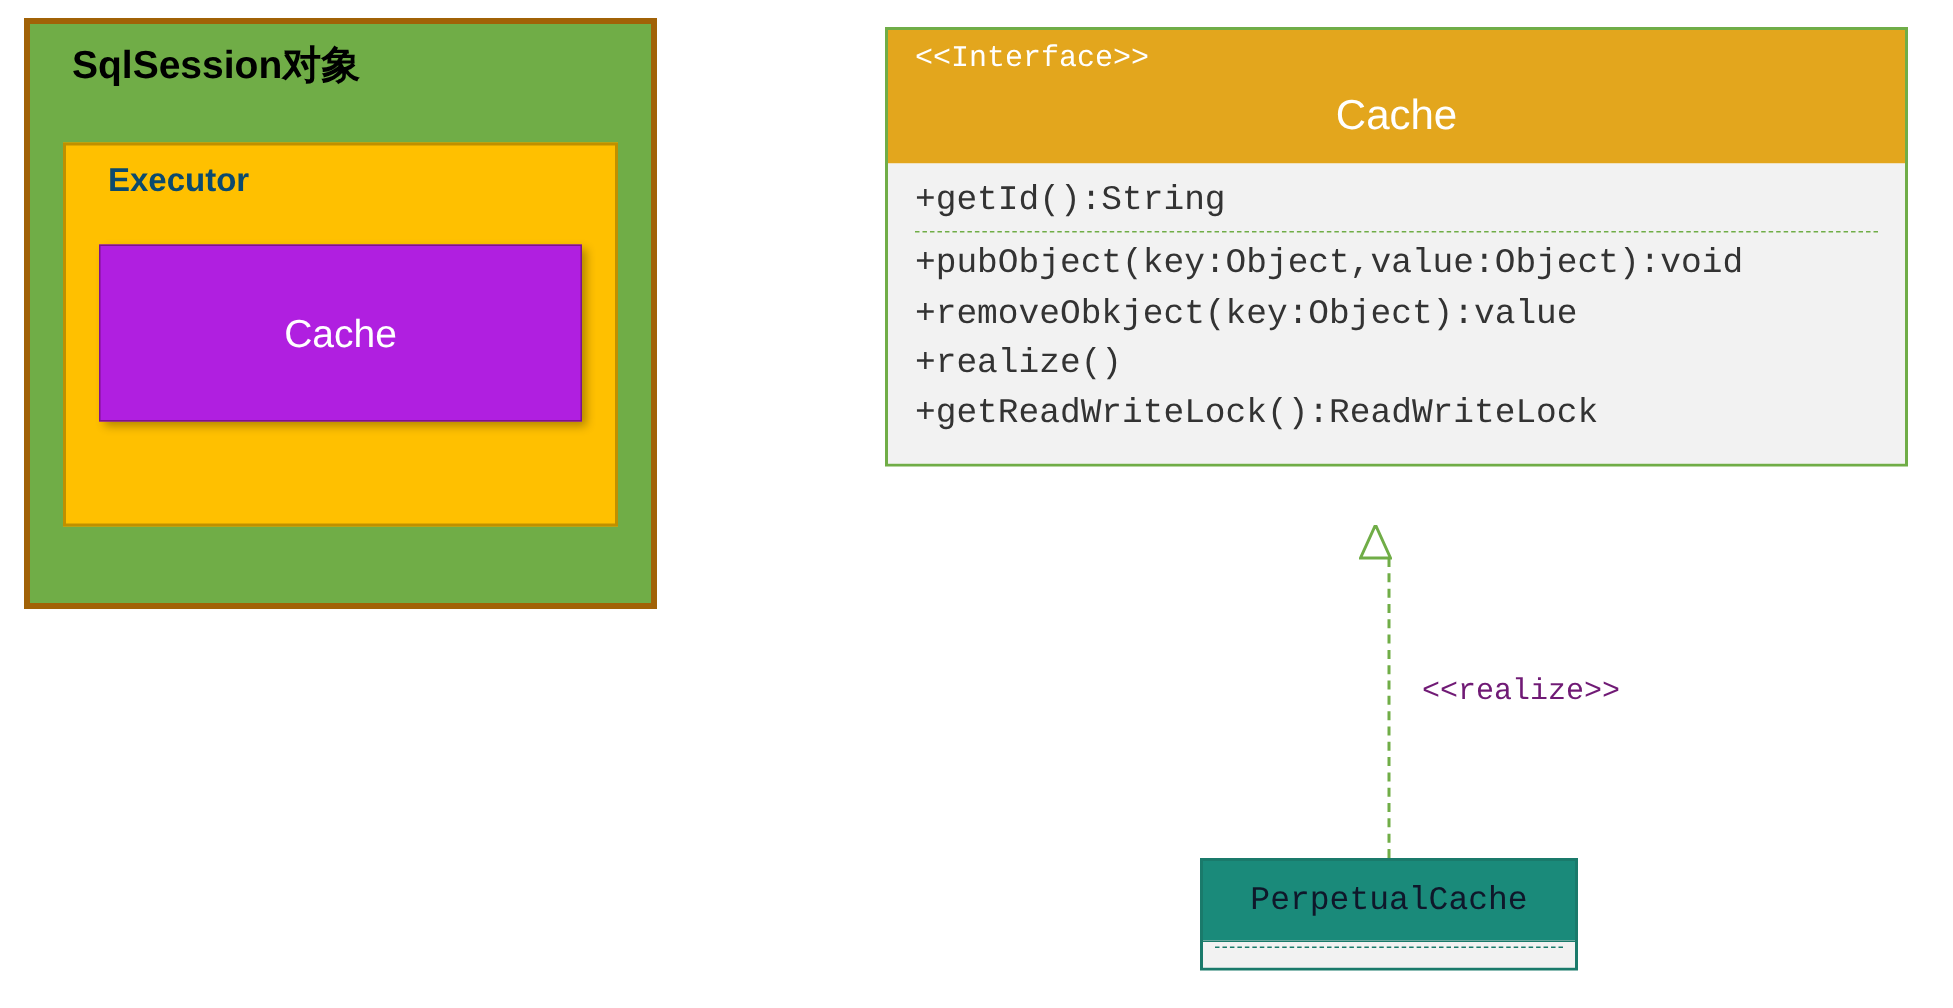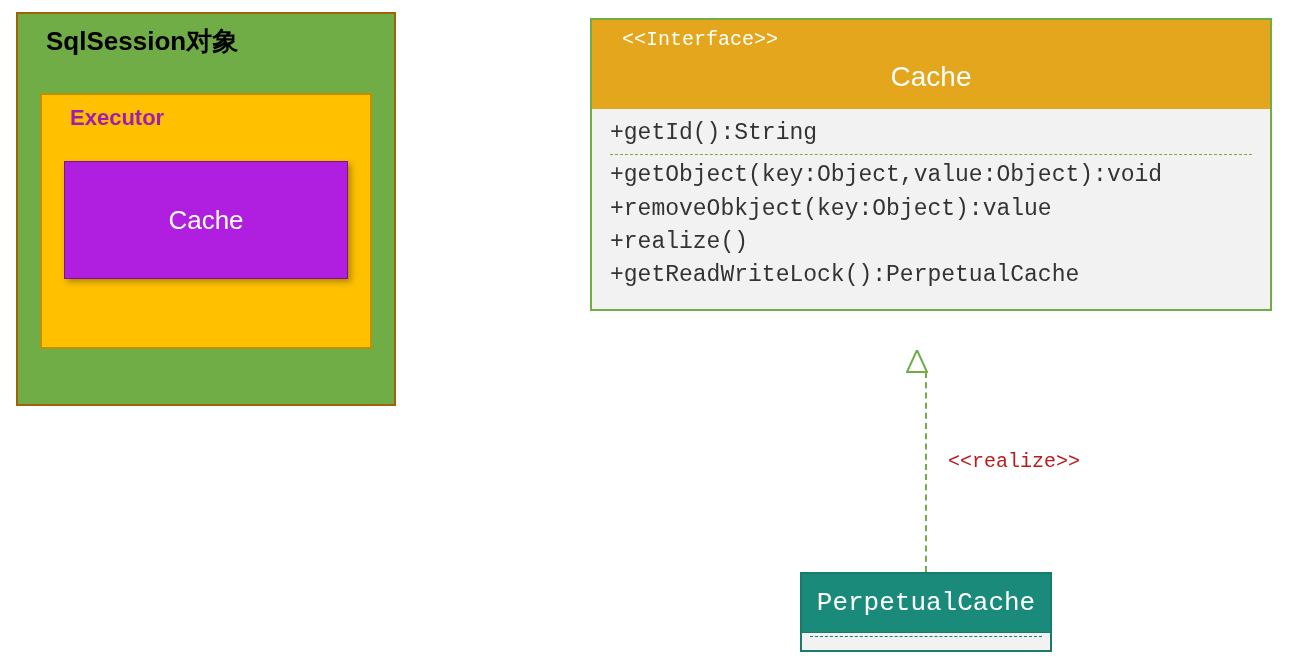--- a/index.html
+++ b/index.html
@@ -9,43 +9,43 @@
       width: 1302px;
       height: 672px;
       position: relative;
     }
     
     
     .sqlsession-box {
       position: absolute;
       left: 16px;
       top: 12px;
-      width: 380px;
+      width: 422px;
       height: 394px;
       background: #70ad47;
-      border: 2px solid #a16207;
+      border: 4px solid #a16207;
       padding: 10px 22px 22px 22px;
     }
     .sqlsession-title {
       font-size: 26px;
       font-weight: bold;
       color: #000;
       margin-bottom: 34px;
       margin-left: 6px;
     }
     .executor-box {
       background: #ffc000;
       border: 2px solid #bf9000;
       padding: 10px 22px 30px 22px;
       height: 256px;
     }
     .executor-title {
       font-size: 22px;
       font-weight: bold;
-      color: #a21caf;
+      color: #0c4a6e;
       margin-bottom: 30px;
       margin-left: 6px;
     }
     .cache-box {
       background: #b01fe0;
       border: 1px solid #7c138a;
       height: 118px;
       box-shadow: 3px 3px 6px rgba(0,0,0,0.3);
       display: flex;
       align-items: center;
@@ -68,21 +68,21 @@
       background: #e3a61d;
       color: #ffffff;
       text-align: center;
       padding: 8px 0 16px 0;
     }
     .stereotype-int {
       font-size: 20px;
       font-family: Consolas, "Courier New", monospace;
       margin-bottom: 10px;
       text-align: left;
-      padding-left: 30px;
+      padding-left: 18px;
     }
     .interface-name {
       font-size: 28px;
     }
     .interface-body {
       background: #f2f2f2;
       padding: 8px 18px 16px 18px;
       font-family: Consolas, "Courier New", monospace;
       font-size: 23px;
       color: #333;
@@ -119,40 +119,40 @@
       left: 335px;
       top: 22px;
       width: 0;
       height: 200px;
       border-left: 2px dashed #70ad47;
     }
     .realize-label {
       position: absolute;
       left: 358px;
       top: 100px;
-      color: #b91c1c;
+      color: #701a75;
       font-family: Consolas, "Courier New", monospace;
       font-size: 20px;
     }
     
     
     .perpetual-box {
       position: absolute;
       left: 800px;
       top: 572px;
       width: 252px;
       border: 2px solid #1a7a6b;
     }
     .perpetual-header {
       background: #1a8a7a;
-      color: #ffffff;
+      color: #0f172a;
       text-align: center;
       padding: 14px 0;
       font-family: Consolas, "Courier New", monospace;
-      font-size: 26px;
+      font-size: 22px;
     }
     .perpetual-body {
       background: #f2f2f2;
       height: 18px;
       border-top: 1px solid #1a7a6b;
       padding: 3px 8px;
     }
     .perpetual-sep {
       border: none;
       border-top: 1px dashed #1a7a6b;
@@ -172,24 +172,24 @@
 </div>
 
 <div class="interface-box">
   <div class="interface-header">
     <div class="stereotype-int">&lt;&lt;Interface&gt;&gt;</div>
     <div class="interface-name">Cache</div>
   </div>
   <div class="interface-body">
     <div>+getId():String</div>
     <hr class="method-sep">
-    <div>+getObject(key:Object,value:Object):void</div>
+    <div>+pubObject(key:Object,value:Object):void</div>
     <div>+removeObkject(key:Object):value</div>
     <div>+realize()</div>
-    <div>+getReadWriteLock():PerpetualCache</div>
+    <div>+getReadWriteLock():ReadWriteLock</div>
   </div>
 </div>
 
 <div class="connector-area">
   <div class="arrow-head">
     <svg class="arrow-triangle" width="22" height="24">
       <polygon points="11,0 21,22 1,22" fill="#ffffff" stroke="#70ad47" stroke-width="2"></polygon>
     </svg>
   </div>
   <div class="dashed-line"></div>

